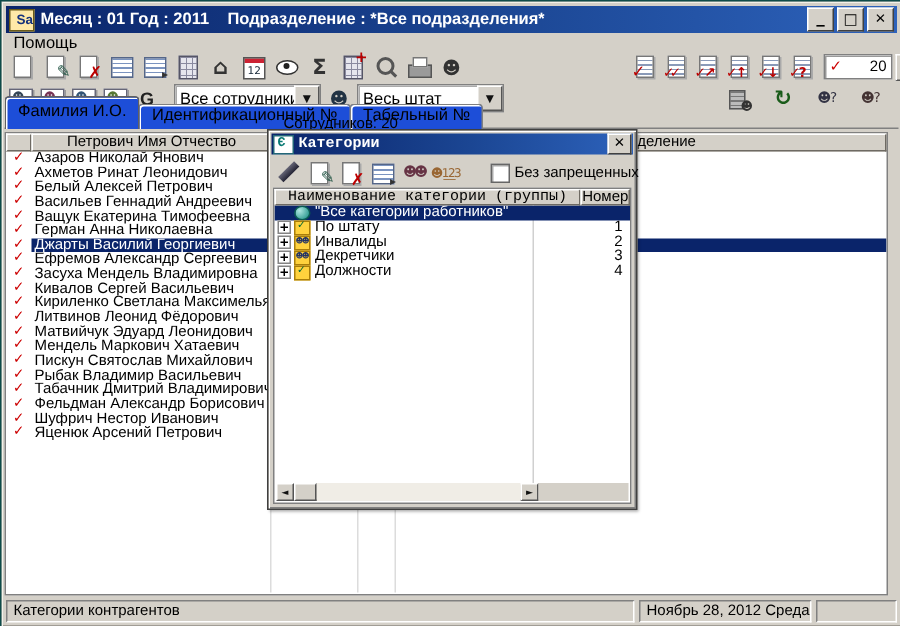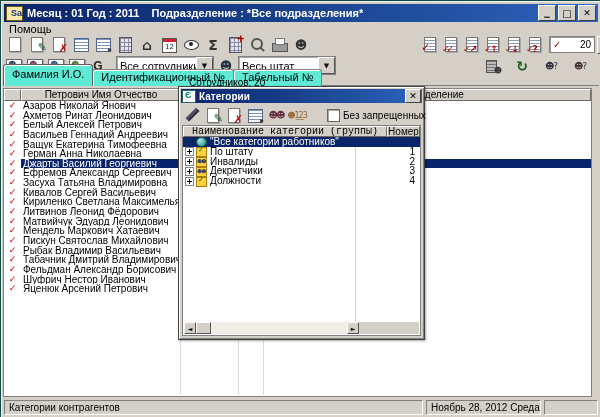--- a/index.html
+++ b/index.html
@@ -90,21 +90,21 @@
     display:flex;align-items:center;font-size:11px;position:relative;}
   .combo .cval{flex:1;padding:0 3px;white-space:nowrap;overflow:hidden;}
   .combo .carr{width:15px;height:15px;background:#d4d0c8;border:1px solid;border-color:#fff #555 #555 #fff;
     display:flex;align-items:center;justify-content:center;flex:none;}
   .combo .carr::after{content:"▼";font-size:7px;font-family:"DejaVu Sans",sans-serif;color:#111;}
   .combo1{width:96px;margin-left:6px;}
   .combo2{width:96px;}
   
   .tabs{position:absolute;left:2px;top:66px;right:2px;height:19px;display:flex;align-items:flex-end;}
   .tabs::after{content:"";position:absolute;left:0;right:0;bottom:0;height:1px;background:#808080;}
-  .tab{position:relative;height:15px;padding:1px 8px 0;font-size:11px;background:#5eead4;
+  .tab{position:relative;height:15px;padding:1px 8px 0;font-size:11px;background:#1d4ed8;
     border:1px solid #808080;border-bottom:none;border-radius:3px 3px 0 0;margin-right:-1px;
     box-shadow:inset 1px 1px 0 #fff;white-space:nowrap;z-index:1;}
   .tab.selected{height:18px;padding-top:3px;z-index:3;border-color:#606060;}
   .partial-label{position:absolute;left:188px;top:76px;font-size:10px;color:#000;z-index:1;text-align:center;}
   
   .table{position:absolute;left:2px;top:87px;width:587px;bottom:21px;background:#fff;border:1px solid #808080;z-index:2;}
   .thead{position:absolute;left:0;right:0;top:0;height:12px;display:flex;}
   .th{background:#d4d0c8;border:1px solid;border-color:#fff #6e6a63 #6e6a63 #fff;
     font-size:10px;line-height:10px;text-align:center;overflow:hidden;white-space:nowrap;flex:none;box-sizing:border-box;}
   .thc{width:17px;} .thname{width:160px;} .thm1{width:58px;} .thm2{width:25px;} .thdept{flex:1;}
@@ -113,21 +113,21 @@
   .erow{height:9.65px;display:flex;font-size:10px;line-height:9.6px;position:relative;}
   .erow .chk{width:17px;flex:none;text-align:center;color:#c00;font-family:"DejaVu Sans",sans-serif;font-size:9px;font-weight:bold;}
   .erow .chk::after{content:"✓";}
   .erow .ename{flex:1;padding-left:2px;white-space:nowrap;overflow:hidden;color:#000;}
   .erow.selected .ename{background:#0a246a;color:#fff;}
   
   .dialog{position:absolute;left:177px;top:85px;width:247px;height:254px;background:#d4d0c8;z-index:10;
     border:1px solid #404040;box-shadow:inset 1px 1px 0 #fff, inset -1px -1px 0 #808080, 1px 1px 2px rgba(0,0,0,.35);box-sizing:border-box;}
   .dlg-title{position:absolute;left:2px;top:2px;right:2px;height:14px;
     background:linear-gradient(90deg,#0a246a 0%,#1b4693 55%,#2d62bb 100%);
-    display:flex;align-items:center;gap:3px;padding:0 1px;color:#fff;font-size:10px;font-weight:bold;}
+    display:flex;align-items:center;gap:3px;padding:0 1px;color:#fff;font-size:10px;font-weight:bold;font-family:Liberation Mono, monospace;}
   .dlg-icon{width:12px;height:11px;background:#fff;border:1px solid #267;flex:none;position:relative;}
   .dlg-icon::after{content:"Є";position:absolute;left:2px;top:-1px;font-size:9px;color:#0a7a74;font-weight:bold;}
   .dlg-close{width:14px;height:12px;margin-left:auto;}
   .dlg-toolbar{position:absolute;left:3px;top:18px;right:3px;height:20px;display:flex;align-items:center;gap:2px;}
   .cbwrap{display:flex;align-items:center;gap:3px;margin-left:18px;font-size:10px;white-space:nowrap;}
   .cb{width:11px;height:11px;background:#fff;border:1px solid #666;box-shadow:inset 1px 1px 0 #aaa;flex:none;}
   .dlg-grid{position:absolute;left:3px;right:3px;top:38px;bottom:3px;background:#fff;border:1px solid #808080;}
   .dlg-head{display:flex;height:11px;}
   .dh1{width:204px;font-family:Liberation Mono, monospace;} .dh2{flex:1;}
   .vline{position:absolute;left:172px;top:11px;bottom:12px;width:1px;background:#d0d0d0;}
@@ -291,21 +291,21 @@
         <div class="erow selected">
           <span class="chk"></span>
           <span class="ename">Джарты Василий Георгиевич</span>
         </div>
         <div class="erow">
           <span class="chk"></span>
           <span class="ename">Ефремов Александр Сергеевич</span>
         </div>
         <div class="erow">
           <span class="chk"></span>
-          <span class="ename">Засуха Татьяна Владимировна</span>
+          <span class="ename">Засуха Мендель Владимировна</span>
         </div>
         <div class="erow">
           <span class="chk"></span>
           <span class="ename">Кивалов Сергей Васильевич</span>
         </div>
         <div class="erow">
           <span class="chk"></span>
           <span class="ename">Кириленко Светлана Максимельяновна</span>
         </div>
         <div class="erow">

